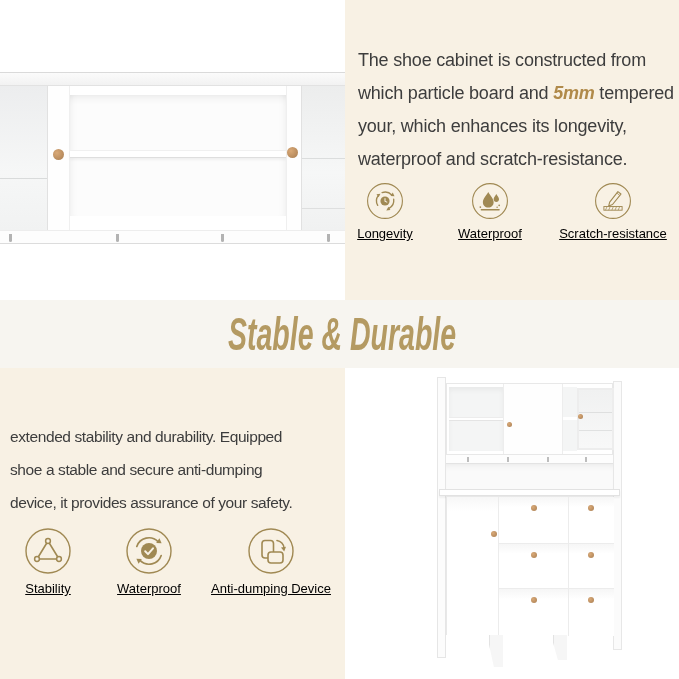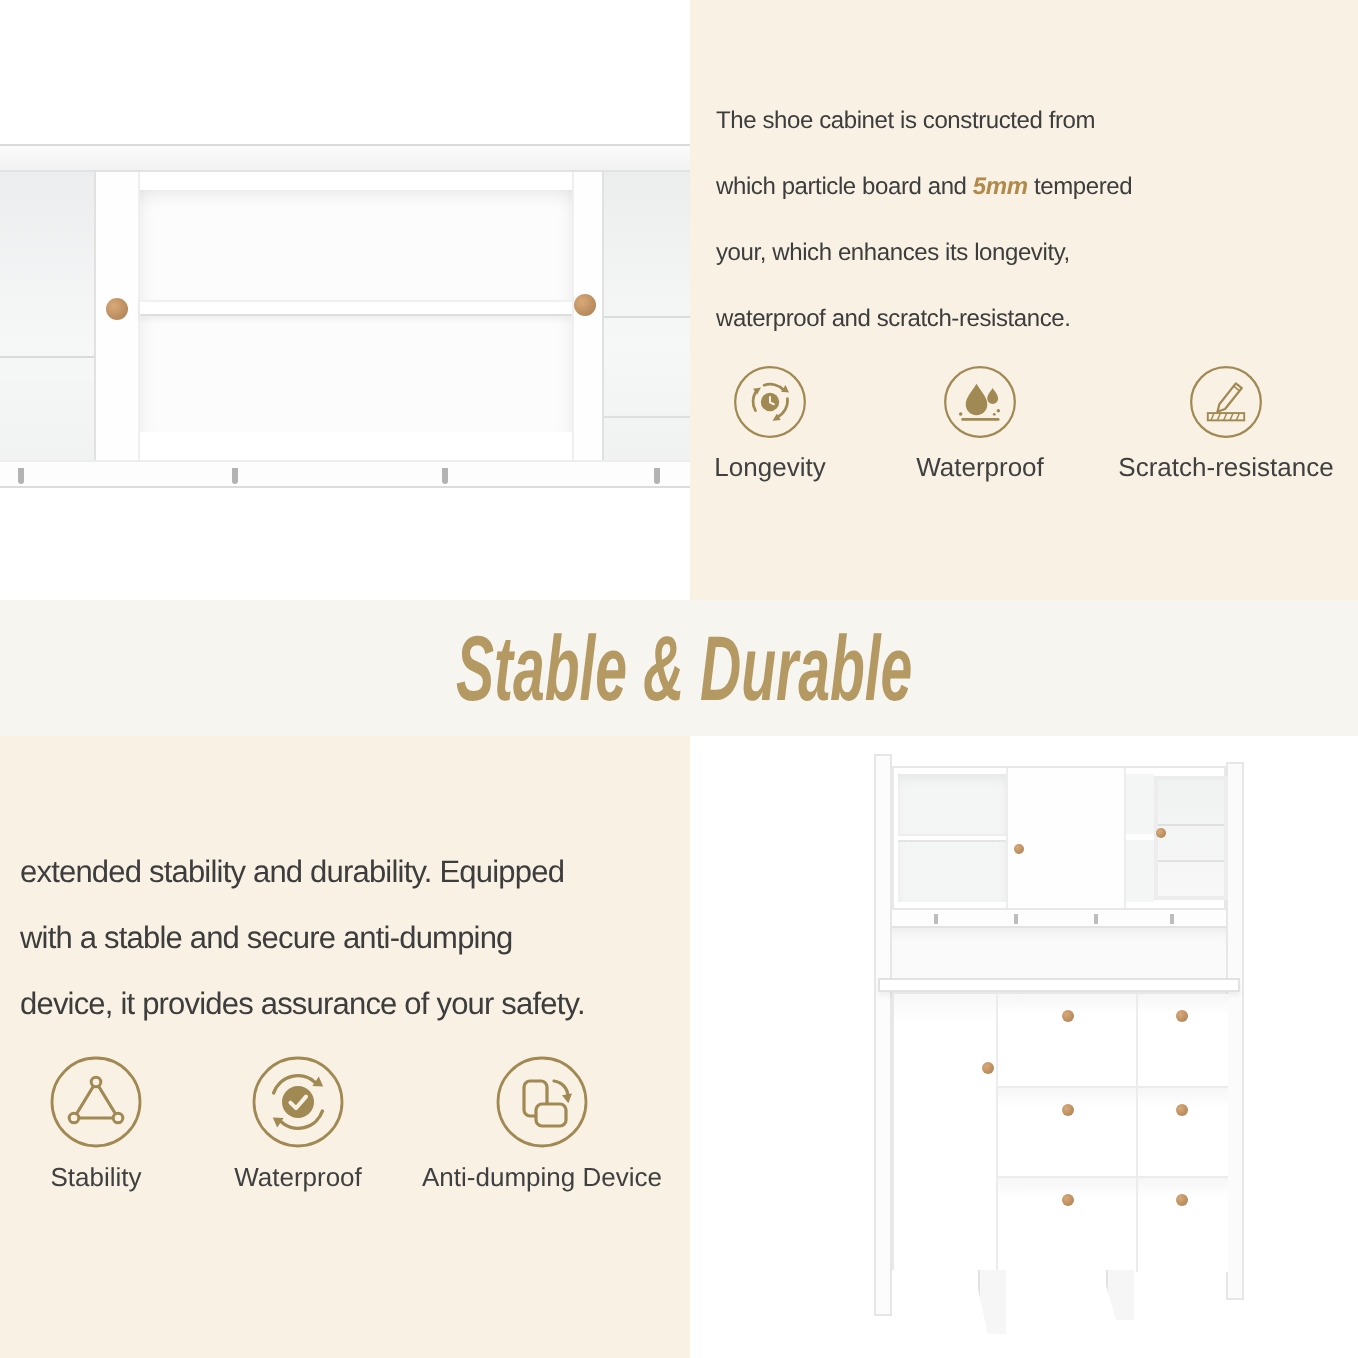--- a/index.html
+++ b/index.html
@@ -14,38 +14,38 @@
 
   .photo-panel { background:#ffffff; position:relative; overflow:hidden; }
   .tl-photo { width:345px; height:300px; }
   .br-photo { width:334px; height:311px; }
   .text-panel { background:#f8f1e4; position:relative; overflow:hidden; }
   .tr-panel { width:334px; height:300px; }
   .bl-panel { width:345px; height:311px; }
 
   
   .para { color:#3d3d3d; }
-  .tr-para { margin:44px 12px 0 13px; font-size:12px; letter-spacing:-0.2px; }
+  .tr-para { margin:44px 12px 0 13px; font-size:18px; letter-spacing:-0.2px; }
   .bl-para { margin:52px 0 0 10px; font-size:15.5px; letter-spacing:-0.4px; }
   .pline { height:33px; line-height:33px; white-space:nowrap; }
   .gold-em { color:#b08a4a; font-style:italic; font-weight:bold; }
 
   .banner-title { font-size:46px; font-weight:bold; font-style:italic; color:#b49a62;
                   transform:scaleX(0.62); transform-origin:center; white-space:nowrap; }
 
   
   .features { display:flex; align-items:flex-start; }
   .tr-features { margin-top:6px; }
   .bl-features { margin-top:8px; }
   .feature { display:flex; flex-direction:column; align-items:center; }
   .f1t { width:80px; } .f2t { width:110px; margin-left:10px; } .f3t { width:128px; margin-left:4px; }
   .f1b { width:96px; } .f2b { width:100px; margin-left:3px; } .f3b { width:140px; margin-left:2px; }
   .fe-icon-sm { width:38px; height:38px; }
   .fe-icon-lg { width:48px; height:48px; }
-  .flabel { margin-top:6px; font-size:13px; color:#404040; white-space:nowrap; }
+  .flabel { margin-top:6px; font-size:13px; color:#000000; white-space:nowrap;text-decoration:underline; }
 
   
   .tl-photo .abs { position:absolute; }
   .h-top { left:0; top:72px; width:345px; height:14px; background:linear-gradient(#fbfbfb,#f2f2f2);
            border-top:1px solid #dadada; border-bottom:1px solid #e2e2e2; }
   .h-face { left:0; top:86px; width:345px; height:144px; background:#ffffff; }
   .h-glass-l { left:0; top:86px; width:48px; height:144px;
                background:linear-gradient(180deg,#ecedee 0%,#f6f7f7 60%,#f1f2f2 100%); border-right:1px solid #e1e1e1; }
   .h-glass-l .gl-line { position:absolute; left:0; top:92px; width:100%; height:1px; background:#d9dbdb; }
   .h-stile-l { left:48px; top:86px; width:22px; height:144px; background:#fefefe; border-right:1px solid #efefef; }
@@ -181,21 +181,21 @@
 
   <div class="banner">
     <div class="banner-title">Stable &amp; Durable</div>
   </div>
 
   <div class="bottom-row">
 
     <div class="text-panel bl-panel">
       <div class="para bl-para">
         <div class="pline"><span>extended stability and durability. Equipped</span></div>
-        <div class="pline"><span>with a stable and secure anti-dumping</span></div>
+        <div class="pline"><span>shoe a stable and secure anti-dumping</span></div>
         <div class="pline"><span>device, it provides assurance of your safety.</span></div>
       </div>
       <div class="features bl-features">
         <div class="feature f1b">
           <svg class="fe-icon-lg" viewBox="0 0 48 48">
             <circle cx="24" cy="24" r="22" fill="none" stroke="#a08953" stroke-width="1.4"></circle>
             <path d="M24 14 L35 32 H13 Z" fill="none" stroke="#a08953" stroke-width="1.6" stroke-linejoin="round"></path>
             <circle cx="24" cy="14" r="2.4" fill="#f8f1e4" stroke="#a08953" stroke-width="1.5"></circle>
             <circle cx="35" cy="32" r="2.4" fill="#f8f1e4" stroke="#a08953" stroke-width="1.5"></circle>
             <circle cx="13" cy="32" r="2.4" fill="#f8f1e4" stroke="#a08953" stroke-width="1.5"></circle>

